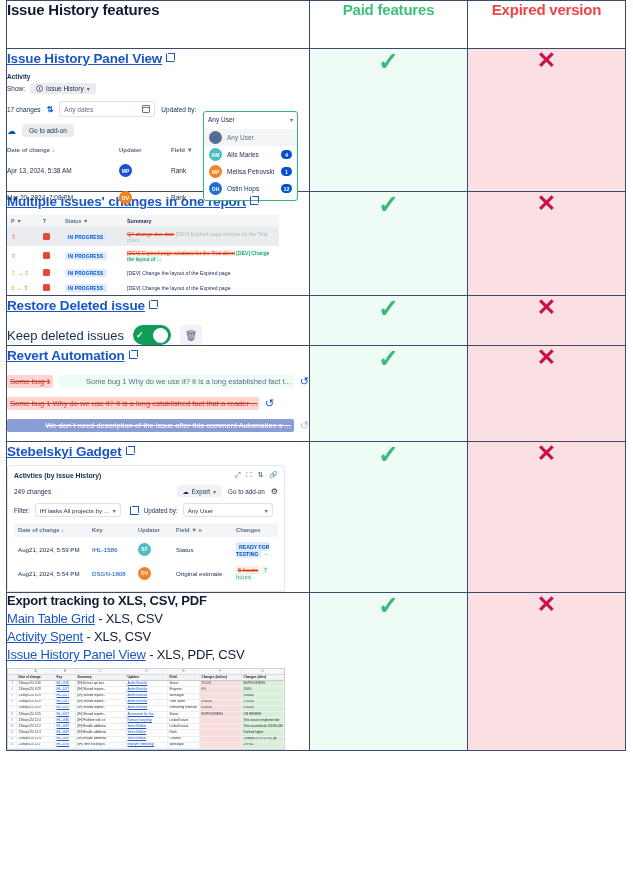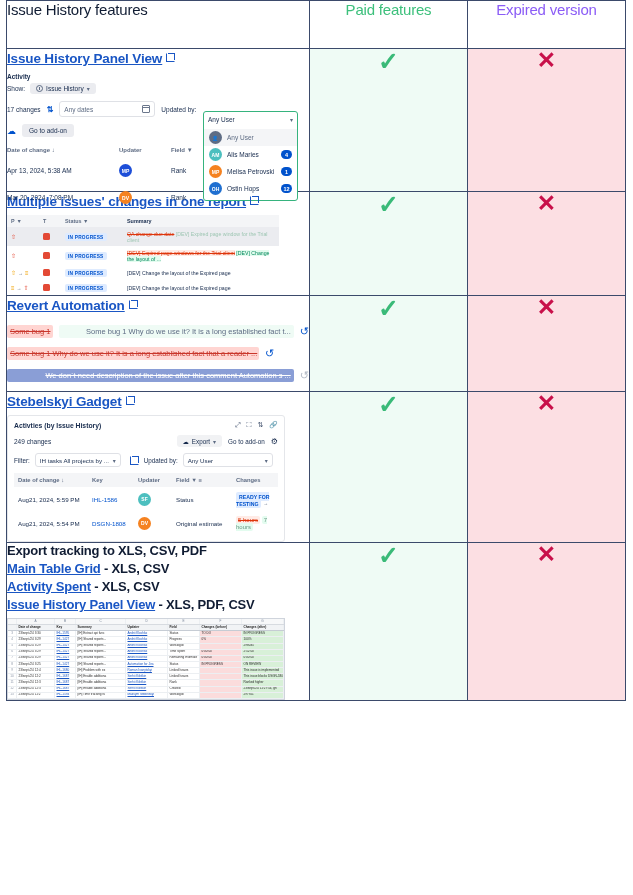--- a/index.html
+++ b/index.html
@@ -45,26 +45,26 @@
   col.c-feat { width: 303px; }
   col.c-paid { width: 158px; }
   col.c-exp  { width: 158px; }
 
   .hdr-feat, .hdr-paid, .hdr-exp {
     height: 48px;
     vertical-align: middle;
     text-align: center;
     background: #ffffff;
     font-size: 15px;
-    font-weight: normal;
+    font-weight: bold;
     letter-spacing: -0.2px;
   }
   .hdr-feat { text-align: left; padding-left: 14px; color: #101c33; }
   .hdr-paid { color: #3dc07c; }
-  .hdr-exp  { color: #8b5cf6; }
+  .hdr-exp  { color: #ef4444; }
 
   .cell-paid { background: #effbf5; text-align: center; vertical-align: middle; }
   .cell-exp  { background: #fcdfe3; text-align: center; vertical-align: middle; }
   .mark-check { color: #3aba78; font-size: 25px; line-height: 1; font-weight: bold; }
   .mark-x { color: #c8104a; font-size: 23px; line-height: 1; font-weight: bold; }
 
   .cell-feat { background: #ffffff; padding: 9px 10px 10px 14px; }
 
   .feat-title {
     font-size: 13.5px;
@@ -215,21 +215,21 @@
   .dg-k3 { width: 38px; }
   .dg-k4 { width: 60px; }
   .dg-k5 { flex: 1; }
   .link-k { color: #0052cc; }
   .chg-blue { background: #deebff; color: #0052cc; font-size: 5.2px; font-weight: bold; padding: 1.5px 3px; border-radius: 2px; }
   .chg-red { background: #ffebe6; color: #de350b; text-decoration: line-through; font-size: 6px; padding: 1px 2px; border-radius: 2px; }
   .chg-grn { background: #e3fcef; color: #6b9b86; font-size: 6px; padding: 1px 2px; border-radius: 2px; }
 
   
   .ex-h { font-size: 13px; font-weight: bold; color: #101c33; margin-bottom: 3px; letter-spacing: -0.2px; }
-  .ex-l { font-size: 13px; font-weight: bold; color: #101c33; margin-bottom: 3px; letter-spacing: -0.2px; }
+  .ex-l { font-size: 13px; font-weight: normal; color: #101c33; margin-bottom: 3px; letter-spacing: -0.2px; }
   .ex-l a { color: #1a56c4; text-decoration: underline; }
   .ss {
     width: 278px; margin-top: 6px; border: 1px solid #cfd4dc; background: #fff;
     font-size: 3.1px; color: #2b2b2b; line-height: 1.28;
   }
   .ss-colrow { display: flex; background: #f7f8f9; border-bottom: 1px solid #d7dbe0; color: #7a869a; }
   .ss-hdr { display: flex; background: #f1f3f5; border-bottom: 1px solid #c6ccd4; font-weight: bold; color: #222; }
   .ss-row { display: flex; border-bottom: 1px solid #eceff2; }
   .ss-c { padding: 0.6px 1.5px; overflow: hidden; white-space: nowrap; border-right: 1px solid #eceff2; }
   .w0 { width: 9px; text-align: center; color: #8a94a6; }
@@ -394,20 +394,39 @@
               <span class="mi-t"><span class="tsq"></span></span>
               <span class="mi-s"><span class="st-badge">IN PROGRESS</span></span>
               <span class="mi-sum">[DEV] Change the layout of the Expired page</span>
             </div>
           </div>
         </td>
         <td class="cell-paid"><span class="mark-check">✓</span></td>
         <td class="cell-exp"><span class="mark-x">✕</span></td>
       </tr>
 
+      <tr>
+        <td class="cell-feat">
+          <div>
+            <span class="feat-title">Restore Deleted issue</span><span class="ext-icon"></span>
+          </div>
+          <div class="rd-row">
+            <span class="rd-lbl">Keep deleted issues</span>
+            <span class="toggle">
+              <span class="tick">✓</span>
+              <span class="knob"></span>
+            </span>
+            <span class="trash-btn">
+                <span class="trash-ic">🗑</span>
+              </span>
+          </div>
+        </td>
+        <td class="cell-paid"><span class="mark-check">✓</span></td>
+        <td class="cell-exp"><span class="mark-x">✕</span></td>
+      </tr>
 
       <tr>
         <td class="cell-feat">
           <div>
             <span class="feat-title">Revert Automation</span><span class="ext-icon"></span>
           </div>
           <div style="margin-top:6px;">
             <div class="rv-line">
               <span class="rv-chip rv-old">Some bug 1</span>
               <span class="rv-chip rv-new" style="flex:1">Some bug 1 Why do we use it? It is a long established fact t...</span>

